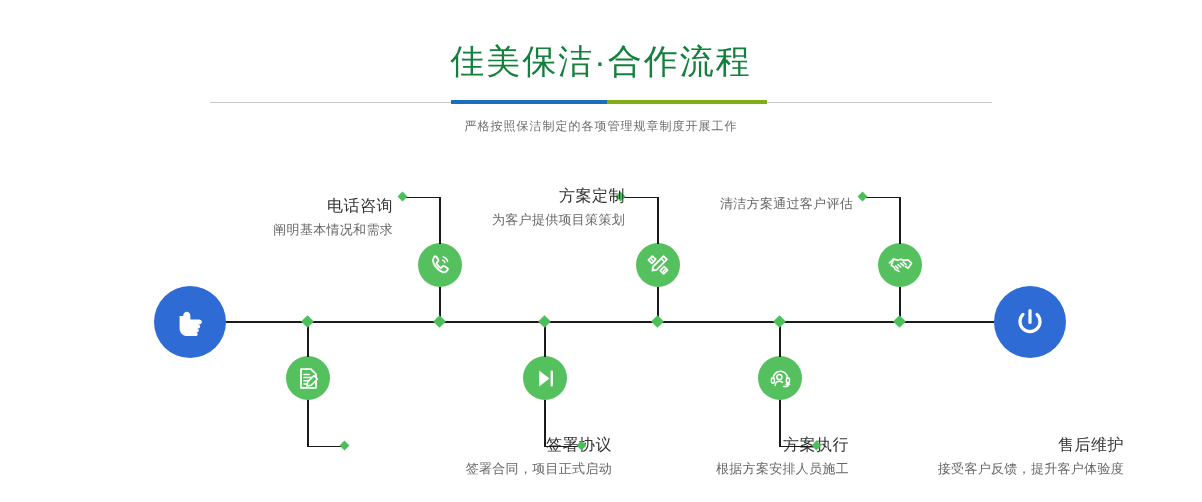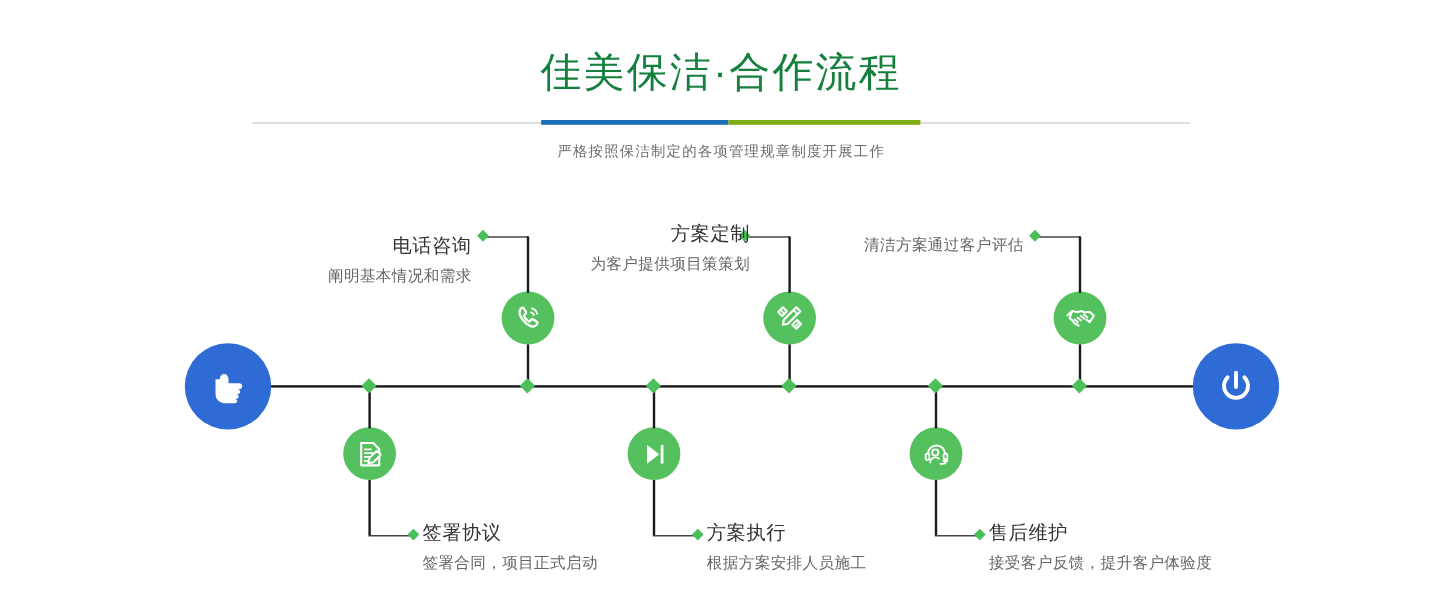--- a/index.html
+++ b/index.html
@@ -66,21 +66,21 @@
   .diamond.small{width:7px;height:7px;}
 
   .label{position:absolute;white-space:nowrap;}
   .label .l-title{
     font-size:16px;color:#333333;line-height:1;letter-spacing:.5px;
   }
   .label .l-sub{
     font-size:13px;color:#666666;line-height:1;letter-spacing:.3px;margin-top:9px;
   }
   .label.right-al{text-align:right;}
-  .label.left-al{text-align:left;}
+  .label.left-al{text-align:right;}
 </style>
 </head>
 <body>
 
 <div id="stage">
 
   <div class="header">
     <div class="title">佳美保洁·合作流程</div>
     <div class="divider-wrap">
       <div class="divider-base"></div>

